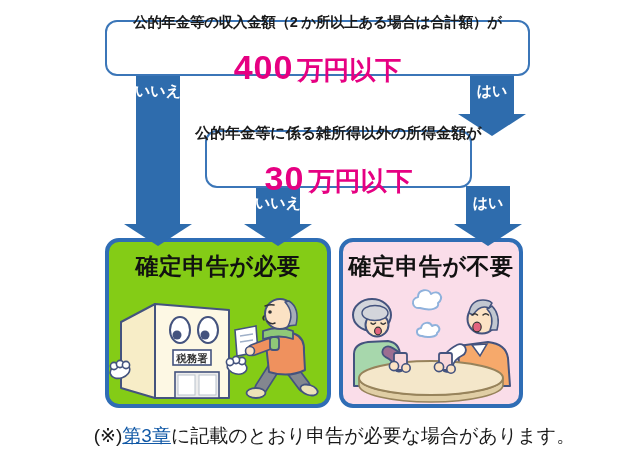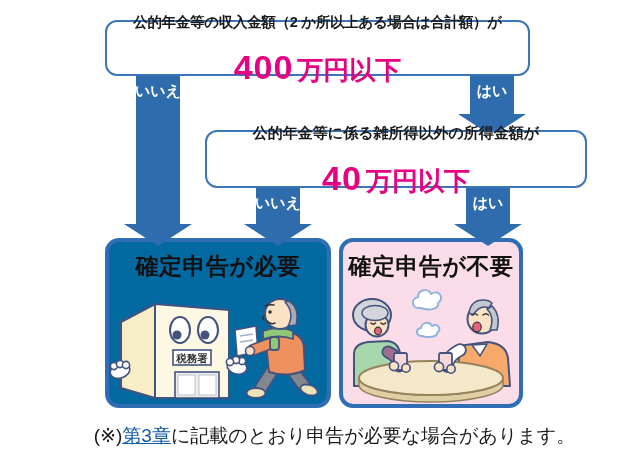--- a/index.html
+++ b/index.html
@@ -10,21 +10,21 @@
   }
   
   .qbox{
     position:absolute;background:#fff;border:2.5px solid #3B76B8;border-radius:12px;
     display:flex;flex-direction:column;align-items:center;justify-content:center;
     z-index:4;box-sizing:border-box;
   }
   .qbox .line1{font-weight:bold;color:#1a1a1a;white-space:nowrap;}
   #qbox1{left:105px;top:20px;width:425px;height:56px;}
   #qbox1 .line1{font-size:14.5px;letter-spacing:-0.3px;}
-  #qbox2{left:205px;top:130px;width:382px;height:58px;}
+  #qbox2{left:205px;top:130px;width:267px;height:58px;}
   #qbox2 .line1{font-size:15px;}
   .amount-row{display:flex;align-items:baseline;line-height:1;margin-top:18px;text-align:center;}
   .amount{color:#E60082;font-size:34px;font-weight:bold;letter-spacing:1px;}
   .unit{color:#E60082;font-size:26px;font-weight:bold;margin-left:4px;}
   
   .arrow{position:absolute;width:68px;z-index:2;}
   .arrow .shaft{position:absolute;left:12px;top:0;width:44px;background:#2E6CAD;}
   .arrow .head{
     position:absolute;left:0;width:0;height:0;
     border-left:34px solid transparent;border-right:34px solid transparent;
@@ -40,21 +40,21 @@
   #arrowB .shaft{height:42px;} #arrowB .head{top:42px;} #arrowB .lbl{top:10px;}
   #arrowC{left:244px;top:186px;height:60px;}
   #arrowC .shaft{height:38px;} #arrowC .head{top:38px;} #arrowC .lbl{top:8px;}
   #arrowD{left:454px;top:186px;height:60px;}
   #arrowD .shaft{height:38px;} #arrowD .head{top:38px;} #arrowD .lbl{top:8px;}
   
   .obox{
     position:absolute;top:238px;height:170px;border:4px solid #2F6DB5;border-radius:14px;
     z-index:1;box-sizing:border-box;overflow:hidden;
   }
-  #oboxL{left:105px;width:226px;background:#0369a1;}
+  #oboxL{left:105px;width:226px;background:#84cc16;}
   #oboxR{left:339px;width:184px;background:#FADDE9;}
   .obox .title{
     margin-top:9px;text-align:center;font-size:23px;font-weight:bold;color:#111;
     letter-spacing:0.5px;white-space:nowrap;
   }
   .illu{position:absolute;bottom:0;left:50%;transform:translateX(-50%);}
   
   .footnote{
     position:absolute;left:0;right:0;top:423px;text-align:center;
     font-size:19px;color:#1a1a1a;white-space:nowrap;
@@ -70,21 +70,21 @@
     <div class="line1">公的年金等の収入金額（2 か所以上ある場合は合計額）が</div>
     <div class="amount-row">
       <span class="amount">400</span>
       <span class="unit">万円以下</span>
     </div>
   </div>
 
   <div class="qbox" id="qbox2">
     <div class="line1">公的年金等に係る雑所得以外の所得金額が</div>
     <div class="amount-row">
-      <span class="amount">40</span>
+      <span class="amount">30</span>
       <span class="unit">万円以下</span>
     </div>
   </div>
 
   <div class="arrow" id="arrowA">
     <div class="shaft"></div>
     <div class="head"></div>
     <div class="lbl">いいえ</div>
   </div>
   <div class="arrow" id="arrowB">

